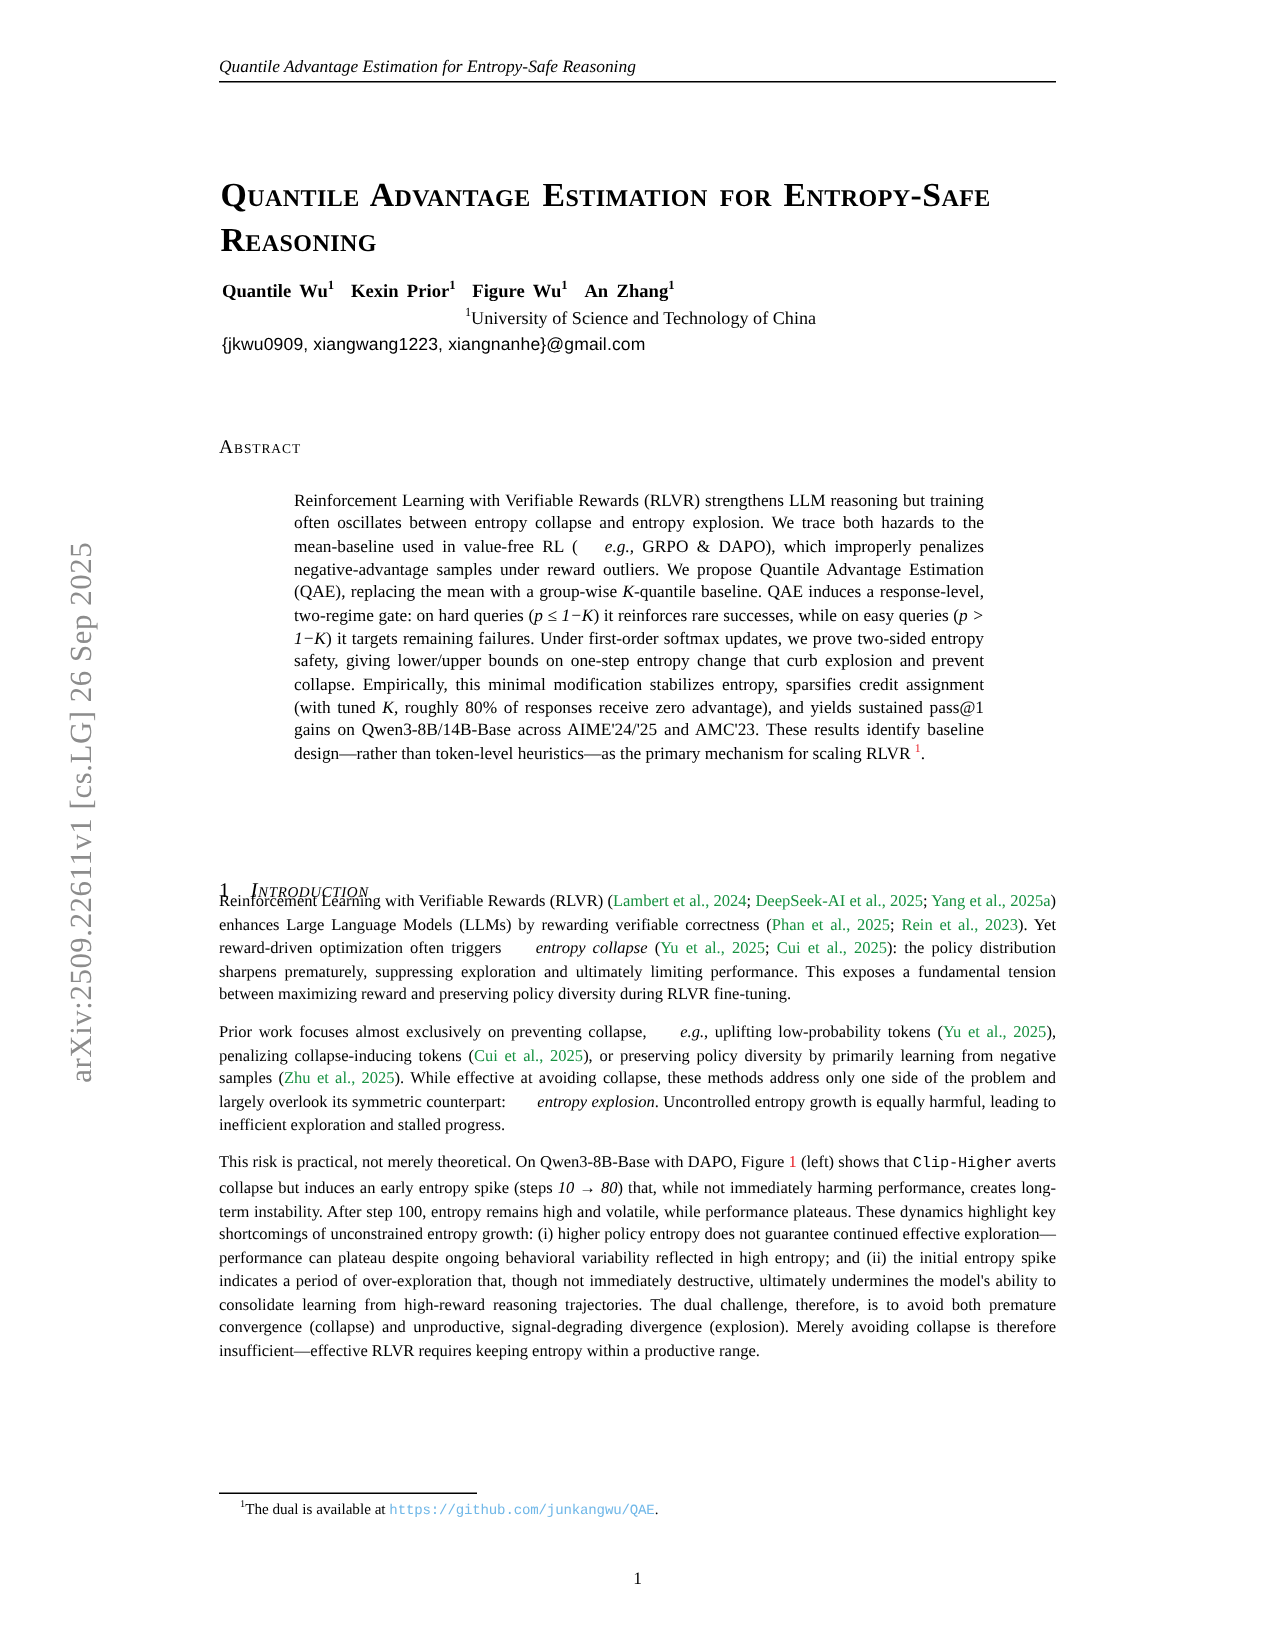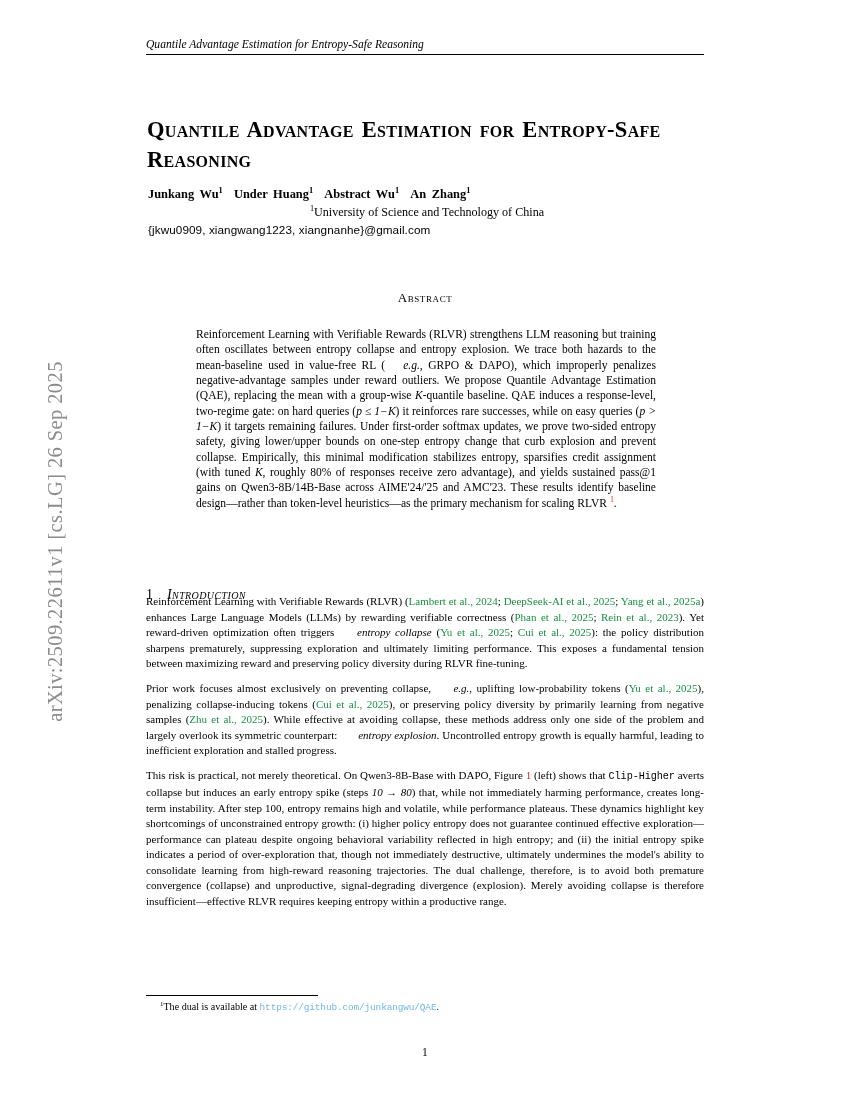--- a/index.html
+++ b/index.html
@@ -103,21 +103,21 @@
     vertical-align: super;
     line-height: 0;
   }
 
   
   .abstract-head {
     position: absolute;
     top: 290px;
     left: 0;
     width: 558px;
-    text-align: center;
+    text-align: left;
     font-size: 13px;
     font-variant: small-caps;
     letter-spacing: 0.6px;
   }
   .abstract-body {
     position: absolute;
     top: 327px;
     left: 50px;
     width: 460px;
     font-size: 11.55px;
@@ -214,23 +214,23 @@
 
   <div class="runhead">
     <div class="runhead-text">Quantile Advantage Estimation for Entropy-Safe Reasoning</div>
     <div class="runhead-rule"></div>
   </div>
 
   <h1 class="title">Quantile Advantage Estimation for Entropy-Safe Reasoning</h1>
 
   <div class="authors">
     <div class="author-line">
-      <span>Junkang Wu</span><sup>1</sup>
-      &nbsp;<span>Under Huang</span><sup>1</sup>
-      &nbsp;<span>Abstract Wu</span><sup>1</sup>
+      <span>Quantile Wu</span><sup>1</sup>
+      &nbsp;<span>Kexin Prior</span><sup>1</sup>
+      &nbsp;<span>Figure Wu</span><sup>1</sup>
       &nbsp;<span>An Zhang</span><sup>1</sup>
     </div>
     <div class="affil"><sup>1</sup><span>University of Science and Technology of China</span></div>
     <div class="email">{jkwu0909, xiangwang1223, xiangnanhe}@gmail.com</div>
   </div>
 
   <div class="abstract-head">Abstract</div>
   <div class="abstract-body">
     <span>Reinforcement Learning with Verifiable Rewards (RLVR) strengthens LLM reasoning but training often oscillates between entropy collapse and entropy explosion. We trace both hazards to the mean-baseline used in value-free RL (</span><span class="it">e.g.</span><span>, GRPO &amp; DAPO), which improperly penalizes negative-advantage samples under reward outliers. We propose Quantile Advantage Estimation (QAE), replacing the mean with a group-wise </span><span class="mathvar">K</span><span>-quantile baseline. QAE induces a response-level, two-regime gate: on hard queries (</span><span class="mathvar">p ≤ 1−K</span><span>) it reinforces rare successes, while on easy queries (</span><span class="mathvar">p &gt; 1−K</span><span>) it targets remaining failures. Under first-order softmax updates, we prove two-sided entropy safety, giving lower/upper bounds on one-step entropy change that curb explosion and prevent collapse. Empirically, this minimal modification stabilizes entropy, sparsifies credit assignment (with tuned </span><span class="mathvar">K</span><span>, roughly 80% of responses receive zero advantage), and yields sustained pass@1 gains on Qwen3-8B/14B-Base across AIME'24/'25 and AMC'23. These results identify baseline design—rather than token-level heuristics—as the primary mechanism for scaling RLVR </span><sup class="ref">1</sup><span>.</span>
   </div>

